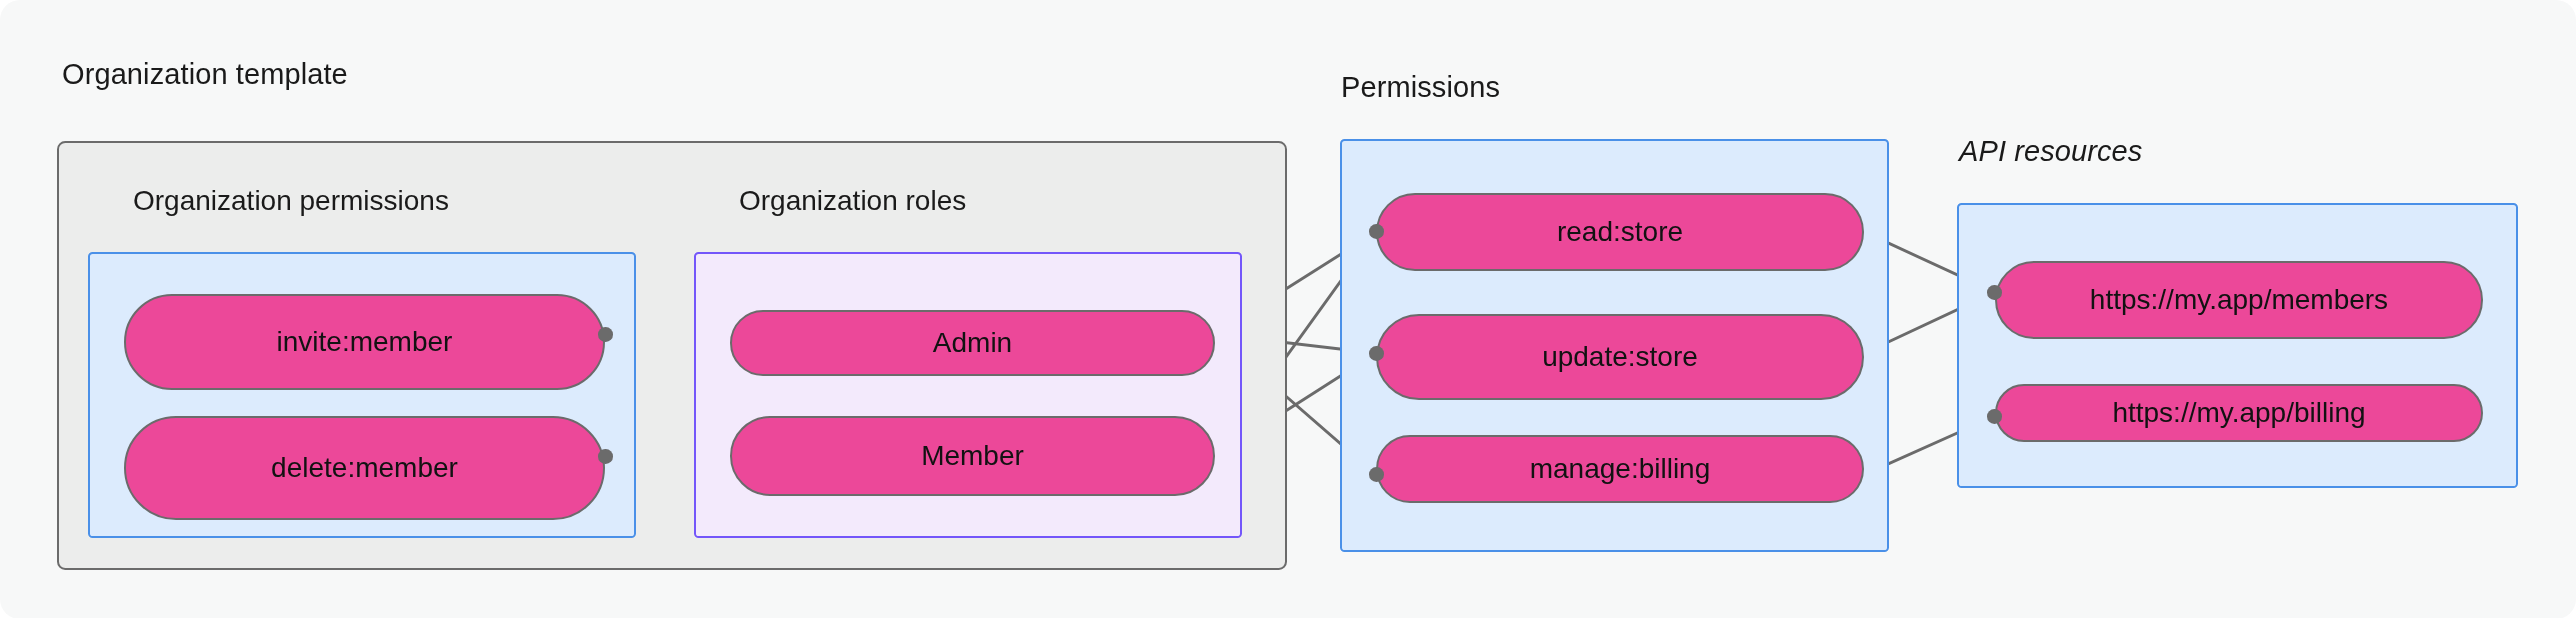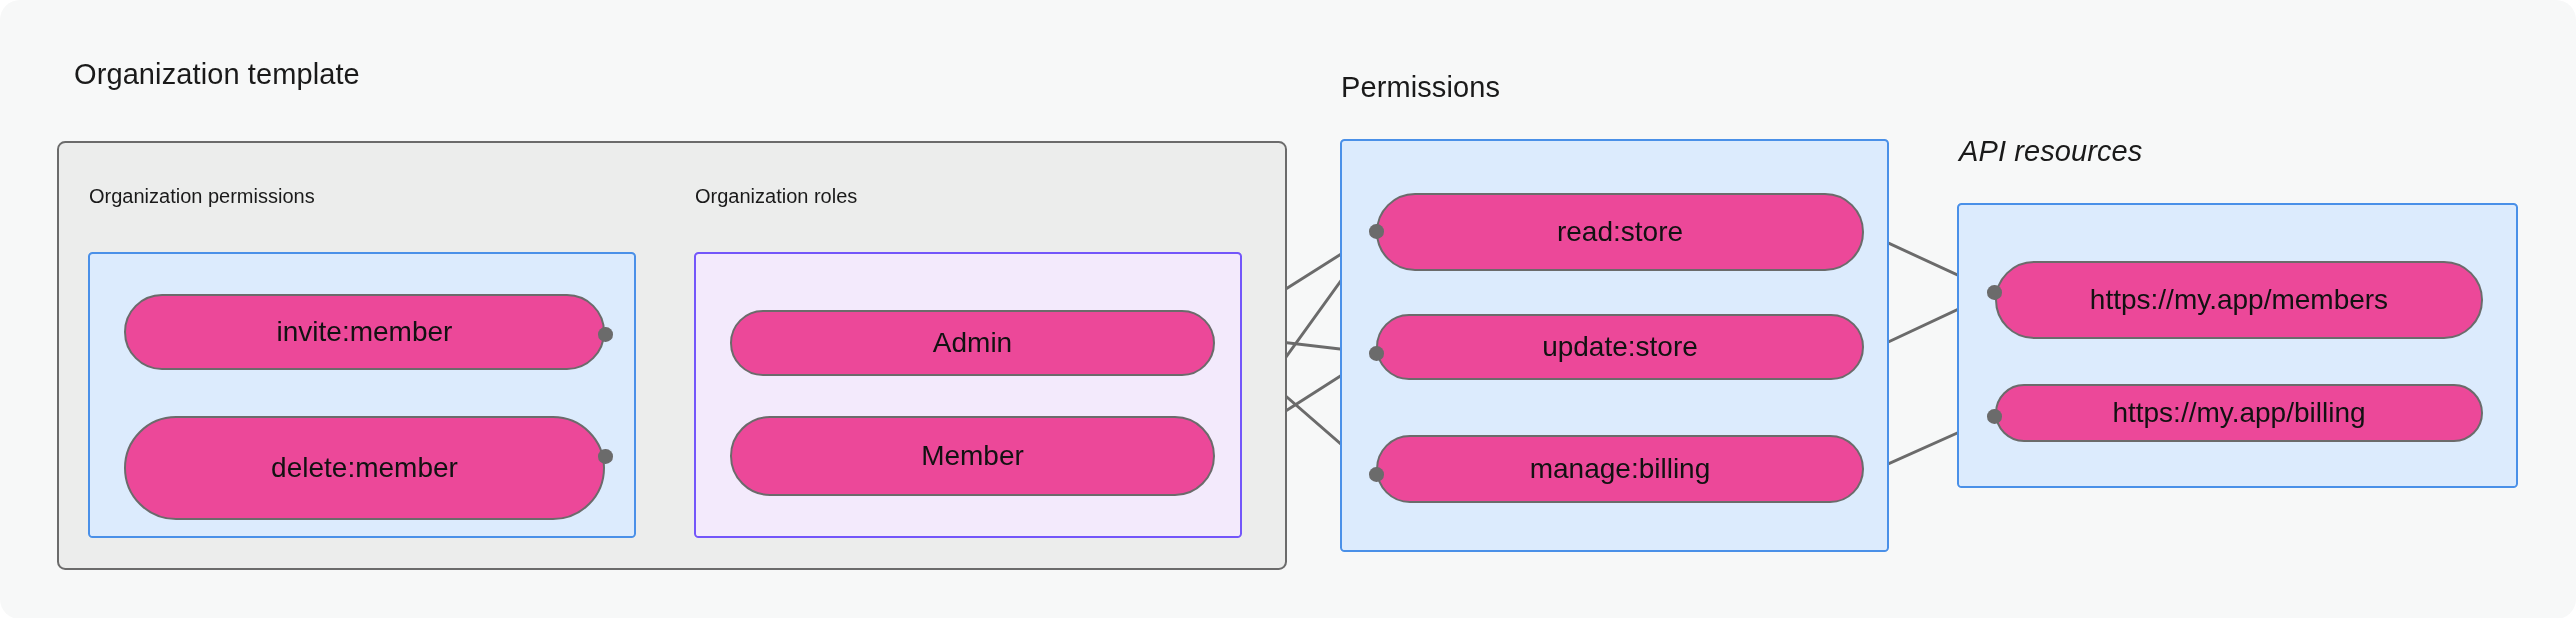--- a/index.html
+++ b/index.html
@@ -31,24 +31,25 @@
   .group-label {
     position: absolute;
     font-size: 29px;
     color: #1a1a1a;
     letter-spacing: 0.1px;
     white-space: nowrap;
     z-index: 3;
   }
   .sub-label {
     position: absolute;
-    font-size: 20px;
+    font-size: 28px;
     color: #1a1a1a;
     white-space: nowrap;
     z-index: 3;
+    margin-left: 44px;
   }
   
   .box {
     position: absolute;
     box-sizing: border-box;
     z-index: 2;
   }
   .box-template {
     background: #ecedec;
     border: 2.7px solid #6b6b6b;
@@ -114,50 +115,50 @@
       <path d="M1331,500 L1508,387"></path>
 
       <path d="M2043,254 L2186,320"></path>
 
       <path d="M2043,387 L2186,320"></path>
 
       <path d="M2043,520 L2186,456"></path>
     </g>
   </svg>
 
-  <div class="group-label" style="left:74px; top:58px;">Organization template</div>
+  <div class="group-label" style="left:62px; top:58px;">Organization template</div>
 
   <div class="box box-template" style="left:57px; top:141px; width:1230px; height:429px;"></div>
 
   <div class="sub-label" style="left:89px; top:185px;">Organization permissions</div>
 
   <div class="box box-blue" style="left:88px; top:252px; width:548px; height:286px;"></div>
 
-  <div class="pill" style="left:124px; top:294px; width:481px; height:76px;">invite:member</div>
+  <div class="pill" style="left:124px; top:294px; width:481px; height:96px;">invite:member</div>
   <div class="handle" style="left:598px; top:327px;"></div>
 
   <div class="pill" style="left:124px; top:416px; width:481px; height:104px;">delete:member</div>
   <div class="handle" style="left:598px; top:449px;"></div>
 
   <div class="sub-label" style="left:695px; top:185px;">Organization roles</div>
 
   <div class="box box-purple" style="left:694px; top:252px; width:548px; height:286px;"></div>
 
   <div class="pill" style="left:730px; top:310px; width:485px; height:66px;">Admin</div>
 
   <div class="pill" style="left:730px; top:416px; width:485px; height:80px;">Member</div>
 
   <div class="group-label" style="left:1341px; top:71px;">Permissions</div>
 
   <div class="box box-blue" style="left:1340px; top:139px; width:549px; height:413px;"></div>
 
   <div class="pill" style="left:1376px; top:193px; width:488px; height:78px;">read:store</div>
   <div class="handle" style="left:1369px; top:224px;"></div>
 
-  <div class="pill" style="left:1376px; top:314px; width:488px; height:66px;">update:store</div>
+  <div class="pill" style="left:1376px; top:314px; width:488px; height:86px;">update:store</div>
   <div class="handle" style="left:1369px; top:346px;"></div>
 
   <div class="pill" style="left:1376px; top:435px; width:488px; height:68px;">manage:billing</div>
   <div class="handle" style="left:1369px; top:467px;"></div>
 
   <div class="group-label" style="left:1959px; top:135px;font-style:italic;">API resources</div>
 
   <div class="box box-blue" style="left:1957px; top:203px; width:561px; height:285px;"></div>
 
   <div class="pill" style="left:1995px; top:261px; width:488px; height:78px;">https://my.app/members</div>

